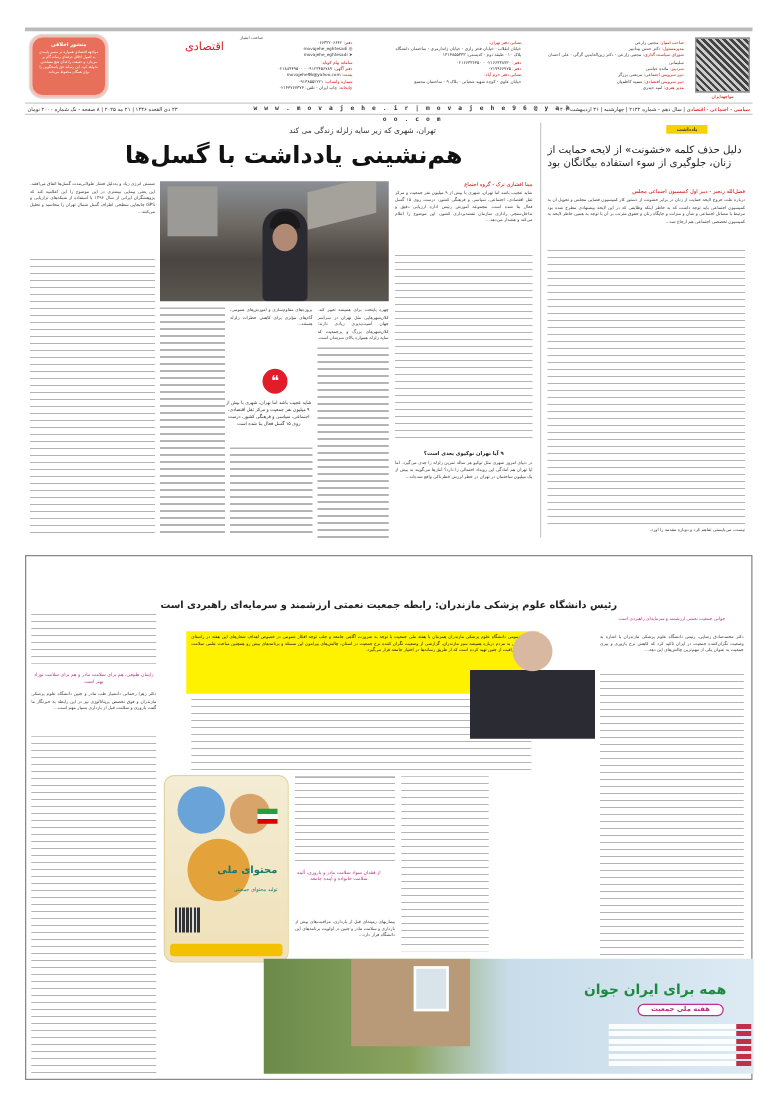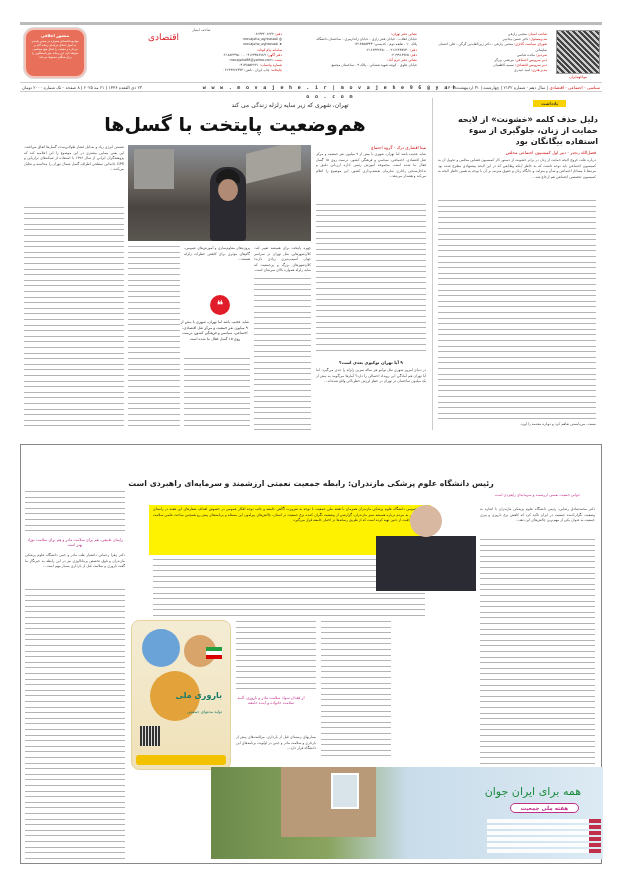--- a/index.html
+++ b/index.html
@@ -23,21 +23,21 @@
 .manifesto h4{font-size:4px;color:#fff;text-align:center;margin-top:3px;font-weight:bold}
 .manifesto p{font-size:2.8px;color:#fff;text-align:center;line-height:4px;padding:1px 4px}
 .infoline{left:20px;top:82px;width:582px;height:10px;border-top:1px solid #ccc;border-bottom:1px solid #ccc;font-size:4.2px;line-height:9px}
 .info-right{position:absolute;right:2px;top:0;color:#333}
 .info-right b{color:#c00;font-weight:normal}
 .info-mid{position:absolute;left:180px;width:260px;text-align:center;top:0;font-family:"DejaVu Sans Mono",monospace;font-size:5px;letter-spacing:1.3px;direction:ltr;font-weight:bold;color:#333}
 .info-left{position:absolute;left:2px;top:0;color:#333}
 
 .rcol{left:432px;top:98px;width:170px;height:332px;border-left:1px solid #ccc}
 .kicker{position:absolute;right:36px;top:2px;background:#f7d100;font-size:4px;padding:1px 8px;color:#333;font-weight:bold}
-.rhead{position:absolute;right:4px;top:16px;width:160px;font-size:8.2px;font-weight:bold;line-height:11px;text-align:right;color:#222}
+.rhead{position:absolute;right:4px;top:16px;width:160px;font-size:8.2px;font-weight:normal;line-height:11px;text-align:left;color:#222}
 .rbyline{position:absolute;right:6px;top:52px;font-size:4.2px;color:#c00}
 .body-text{font-size:3.5px;line-height:5.6px;color:#444;text-align:justify;overflow:hidden}
 .lines{background:repeating-linear-gradient(to bottom,#777 0 1px,transparent 1px 5.6px);opacity:.55}
 
 .mkicker{left:150px;top:101px;width:280px;text-align:center;font-size:6px;color:#333}
 .mhead{left:40px;top:113px;width:390px;text-align:center;font-size:19px;font-weight:bold;color:#111;letter-spacing:-.5px}
 .photo{left:128px;top:145px;width:183px;height:96px;background:linear-gradient(180deg,#8a8f96 0%,#6f6a64 35%,#4a4540 65%,#5a5650 100%);overflow:hidden}
 .photo .bld1{position:absolute;left:6px;top:4px;width:40px;height:40px;background:#9b9a97}
 .photo .bld2{position:absolute;right:10px;top:2px;width:55px;height:30px;background:#a5a29c;transform:skewY(-14deg)}
 .photo .man{position:absolute;left:82px;top:22px;width:36px;height:74px;background:#2a2a30;border-radius:16px 16px 4px 4px}
@@ -63,21 +63,21 @@
 .poster .flag{position:absolute;right:8px;top:26px;width:16px;height:12px;background:linear-gradient(#239f40 0 33%,#fff 33% 66%,#da0000 66%)}
 .poster .qr2{position:absolute;left:8px;top:105px;width:20px;height:20px;background:repeating-linear-gradient(90deg,#333 0 2px,#ddd 2px 3px)}
 .poster .bar{position:absolute;left:4px;right:4px;bottom:4px;height:10px;background:#f2c200;border-radius:3px}
 .poster .title{position:absolute;right:8px;top:70px;font-size:8px;color:#1a7a6a;font-weight:bold}
 .poster .t2{position:absolute;right:8px;top:88px;font-size:4px;color:#1a7a6a}
 .ppull{position:absolute;left:215px;top:250px;width:70px;font-size:3.8px;line-height:5.4px;color:#c0308a;text-align:center}
 .banner{position:absolute;left:190px;top:322px;width:392px;height:92px;background:linear-gradient(90deg,#6b8a4a 0%,#8aa460 30%,#c8dcea 50%,#dceaf3 100%);overflow:hidden}
 .banner .house{position:absolute;left:70px;top:0;width:95px;height:70px;background:#b89a78}
 .banner .win{position:absolute;left:120px;top:6px;width:28px;height:36px;background:#d8e4ea;border:2px solid #fff}
 .banner .circle{position:absolute;left:130px;top:-20px;width:140px;height:140px;border-radius:50%;background:#e8f2f7}
-.banner .bt{position:absolute;right:22px;top:18px;font-size:11px;font-weight:normal;color:#1c8a3c}
+.banner .bt{position:absolute;right:22px;top:18px;font-size:11px;font-weight:bold;color:#1c8a3c}
 .banner .pill{position:absolute;right:24px;top:36px;background:#fff;border:1px solid #c0308a;border-radius:8px;font-size:5.5px;color:#c0308a;padding:1px 10px;font-weight:bold}
 .banner .rows{position:absolute;right:6px;top:52px;width:110px;height:36px;background:repeating-linear-gradient(to bottom,#fff 0 4px,transparent 4px 6px);opacity:.9}
 .banner .tags{position:absolute;right:2px;top:52px;width:12px;height:36px;background:repeating-linear-gradient(to bottom,#c0304a 0 4px,transparent 4px 6px)}
 .lpink{font-size:3.8px;color:#c0308a;text-align:center;line-height:5.4px}
 </style>
 </head>
 <body>
 
 <div class="abs topbar"></div>
 
@@ -138,21 +138,21 @@
 <div class="abs rcol">
   <div class="kicker">یادداشت</div>
   <div class="rhead">دلیل حذف کلمه «خشونت» از لایحه حمایت از زنان، جلوگیری از سوء استفاده بیگانگان بود</div>
   <div class="rbyline">فضل‌الله رنجبر - دبیر اول کمیسیون اجتماعی مجلس</div>
   <div class="body-text abs" style="right:6px;top:60px;width:158px;height:40px">درباره علت خروج لایحه حمایت از زنان در برابر خشونت از دستور کار کمیسیون قضایی مجلس و تحویل آن به کمیسیون اجتماعی باید توجه داشت که به خاطر اینکه وظایفی که در این لایحه پیشنهادی مطرح شده بود مرتبط با مسائل اجتماعی و شأن و منزلت و جایگاه زنان و حقوق مترتب بر آن با توجه به همین خاطر لایحه به کمیسیون تخصصی اجتماعی هم ارجاع شد...</div>
   <div class="lines abs" style="right:6px;top:102px;width:158px;height:222px"></div>
   <div class="body-text abs" style="right:6px;top:324px;width:158px;height:6px">نیست، می‌بایستی تفاهم کرد و دوباره مقدمه را آورد.</div>
 </div>
 
 <div class="abs mkicker">تهران، شهری که زیر سایه زلزله زندگی می کند</div>
-<div class="abs mhead">هم‌وضعیت پایتخت با گسل‌ها</div>
+<div class="abs mhead">هم‌نشینی یادداشت با گسل‌ها</div>
 
 <div class="col" style="left:316px;top:145px;width:110px">
   <div class="rbyline2">مینا افشاری ترک - گروه اجتماع</div>
   <div class="body-text" style="height:50px;margin-top:2px">شاید عجیب باشد اما تهران، شهری با بیش از ۹ میلیون نفر جمعیت و مرکز ثقل اقتصادی، اجتماعی، سیاسی و فرهنگی کشور، درست روی ۱۵ گسل فعال بنا شده است. مجموعه آموزش رئیس اداره ارزیابی دقیق و تداخل‌سنجی راداری سازمان نقشه‌برداری کشور، این موضوع را اعلام می‌کند و هشدار می‌دهد...</div>
   <div class="lines" style="height:150px;margin-top:2px"></div>
   <div class="subhead" style="margin-top:6px">۹ آیا تهران توکیوی بعدی است؟</div>
   <div class="body-text" style="height:30px;margin-top:3px">در دنیای امروز شهری مثل توکیو هر ساله تمرین زلزله را جدی می‌گیرد. اما آیا تهران هم آمادگی این رویداد احتمالی را دارد؟ آمارها می‌گویند به بیش از یک میلیون ساختمان در تهران در خطر لرزش خطرناکی واقع شده‌اند...</div>
 </div>
 
 <div class="abs photo">
@@ -205,21 +205,21 @@
   <div class="lines abs" style="left:300px;top:176px;width:70px;height:140px"></div>
   <div class="lines abs" style="left:215px;top:176px;width:80px;height:72px"></div>
   <div class="ppull">از فقدان سواد سلامت مادر و باروری، آلبته سلامت خانواده و آینده جامعه</div>
   <div class="body-text abs" style="left:215px;top:290px;width:80px;height:22px">بیماریهای زمینه‌ای قبل از بارداری، مراقبت‌های پیش از بارداری و سلامت مادر و جنین در اولویت برنامه‌های این دانشگاه قرار دارد...</div>
 
   <div class="poster">
     <div class="c1"></div>
     <div class="c2"></div>
     <div class="c3"></div>
     <div class="flag"></div>
-    <div class="title">باروری ملی</div>
+    <div class="title">محتوای ملی</div>
     <div class="t2">تولید محتوای جمعیتی</div>
     <div class="qr2"></div>
     <div class="bar"></div>
   </div>
 
   <div class="banner">
     <div class="house"></div>
     <div class="win"></div>
     <div class="circle" style="left:auto;right:-10px;top:-40px;width:220px;height:220px;background:transparent"></div>
     <div class="bt">همه برای ایران جوان</div>

